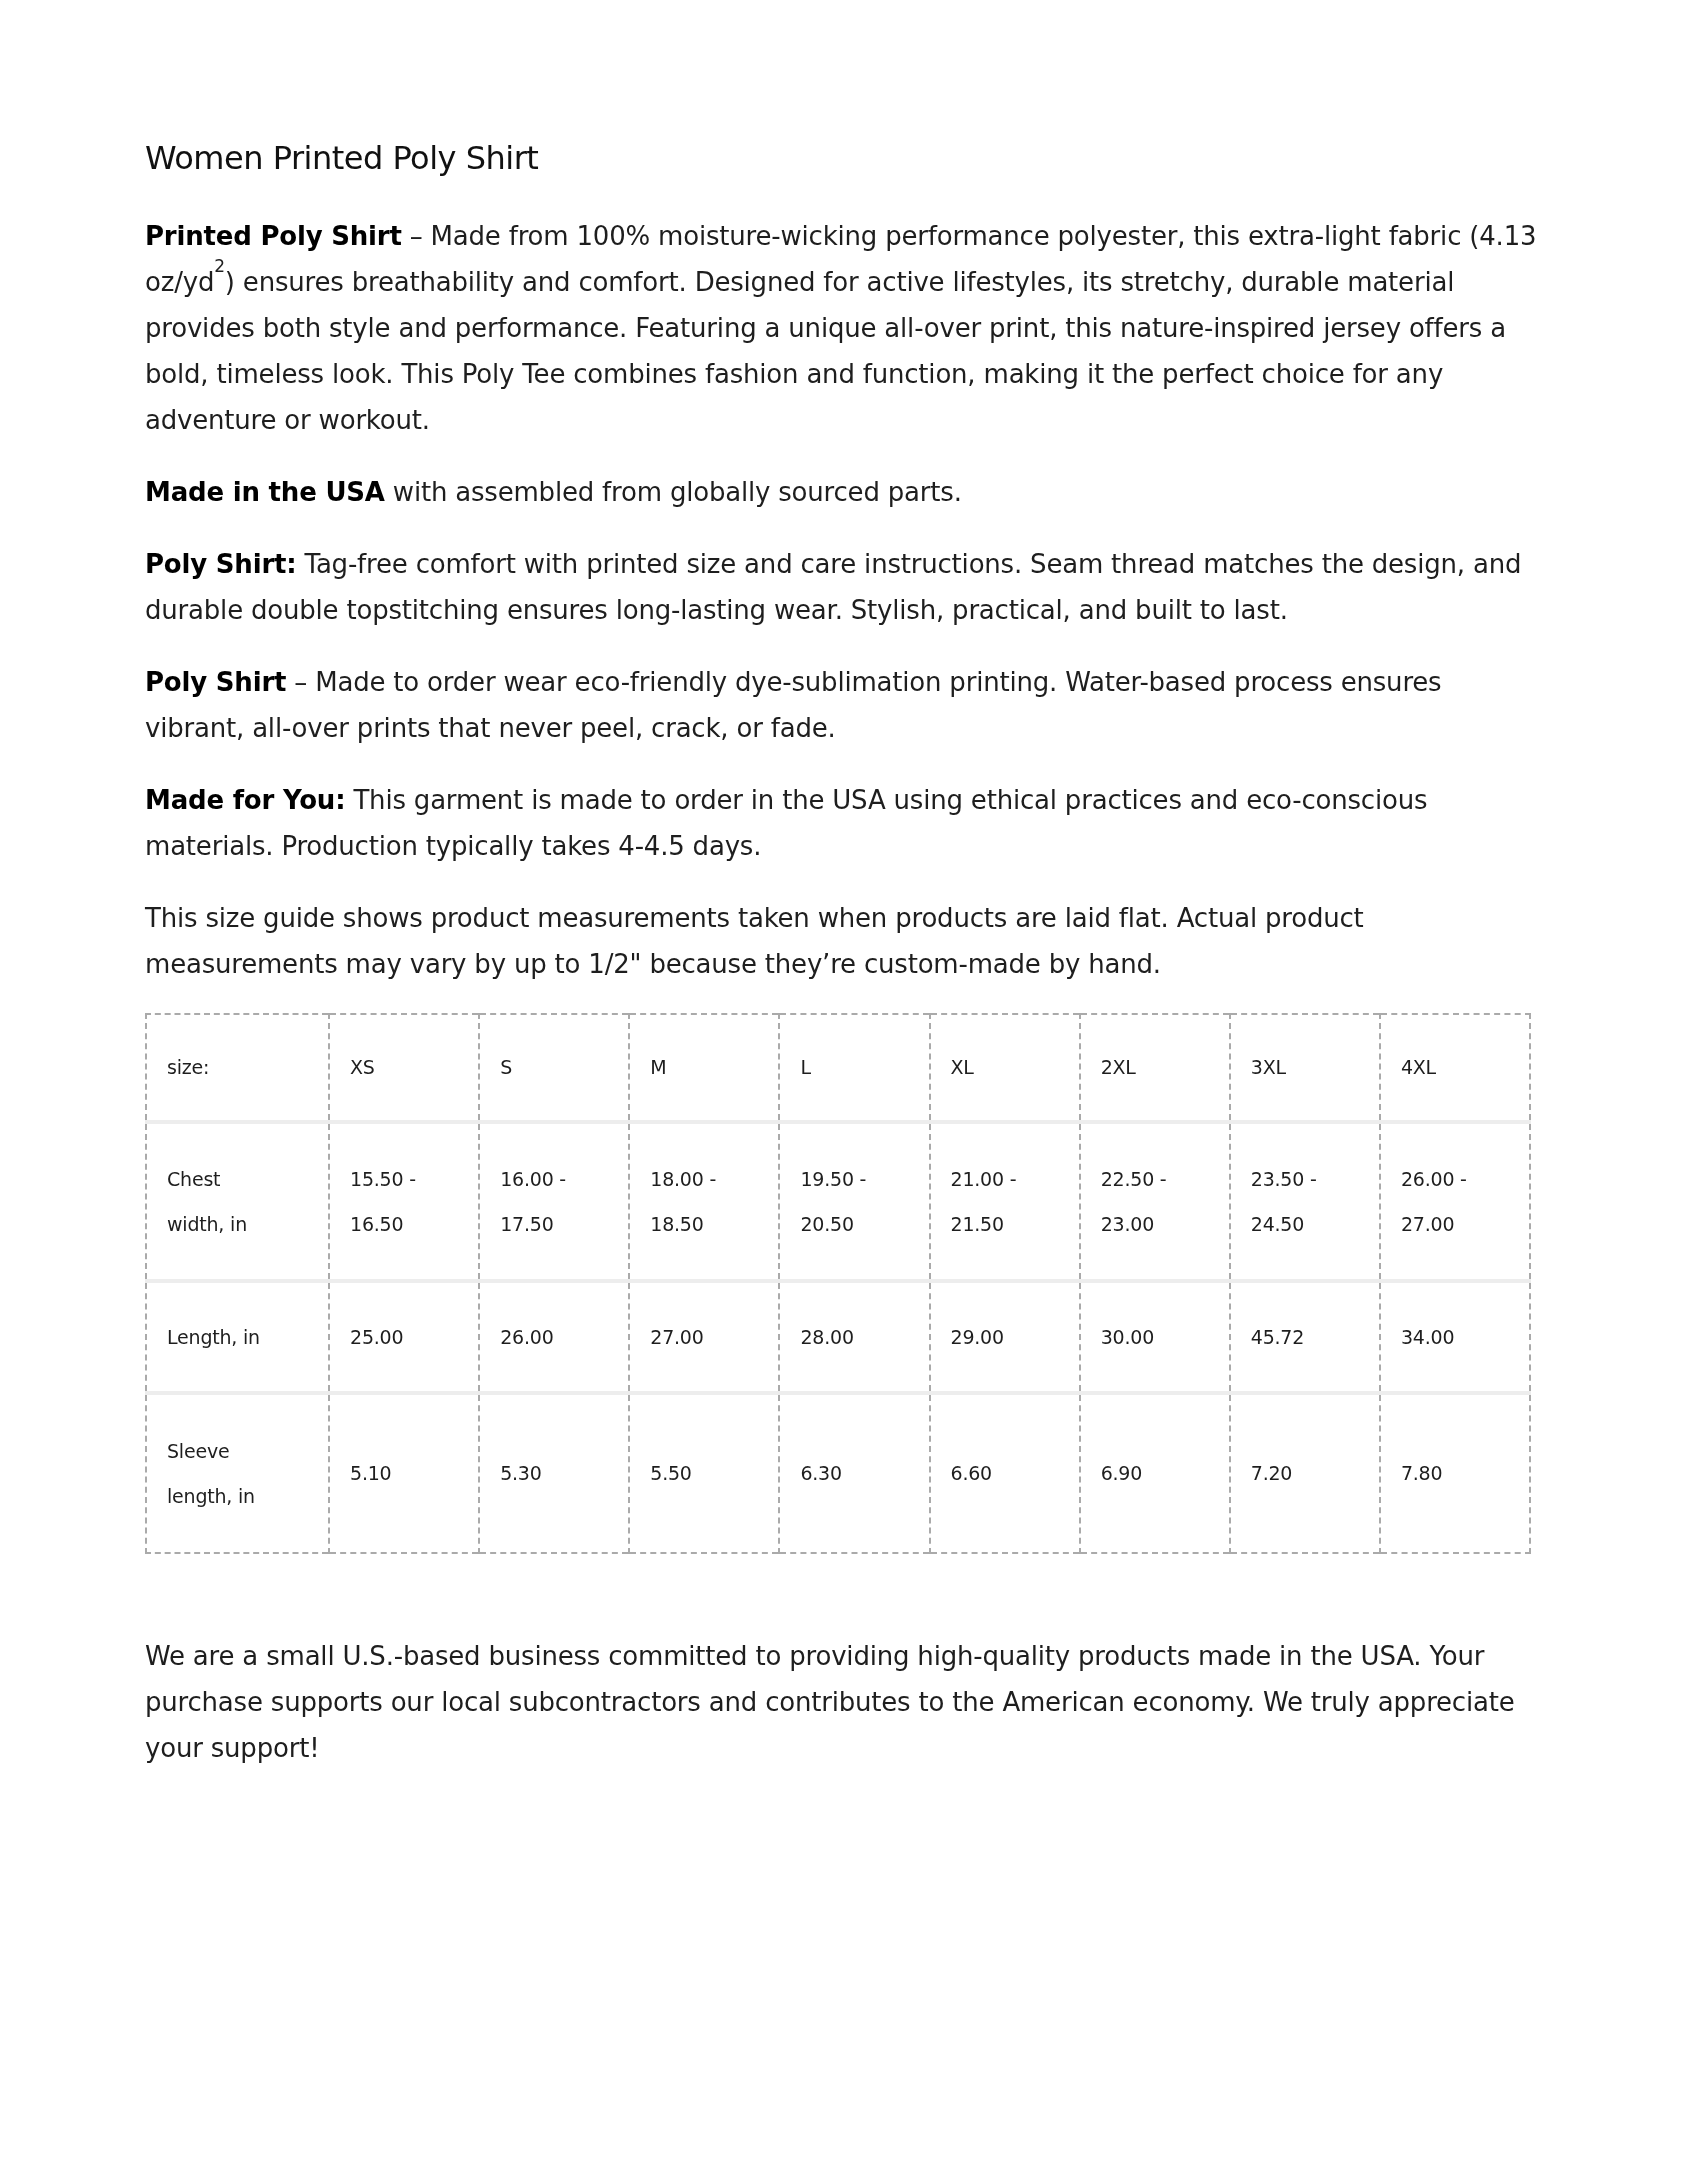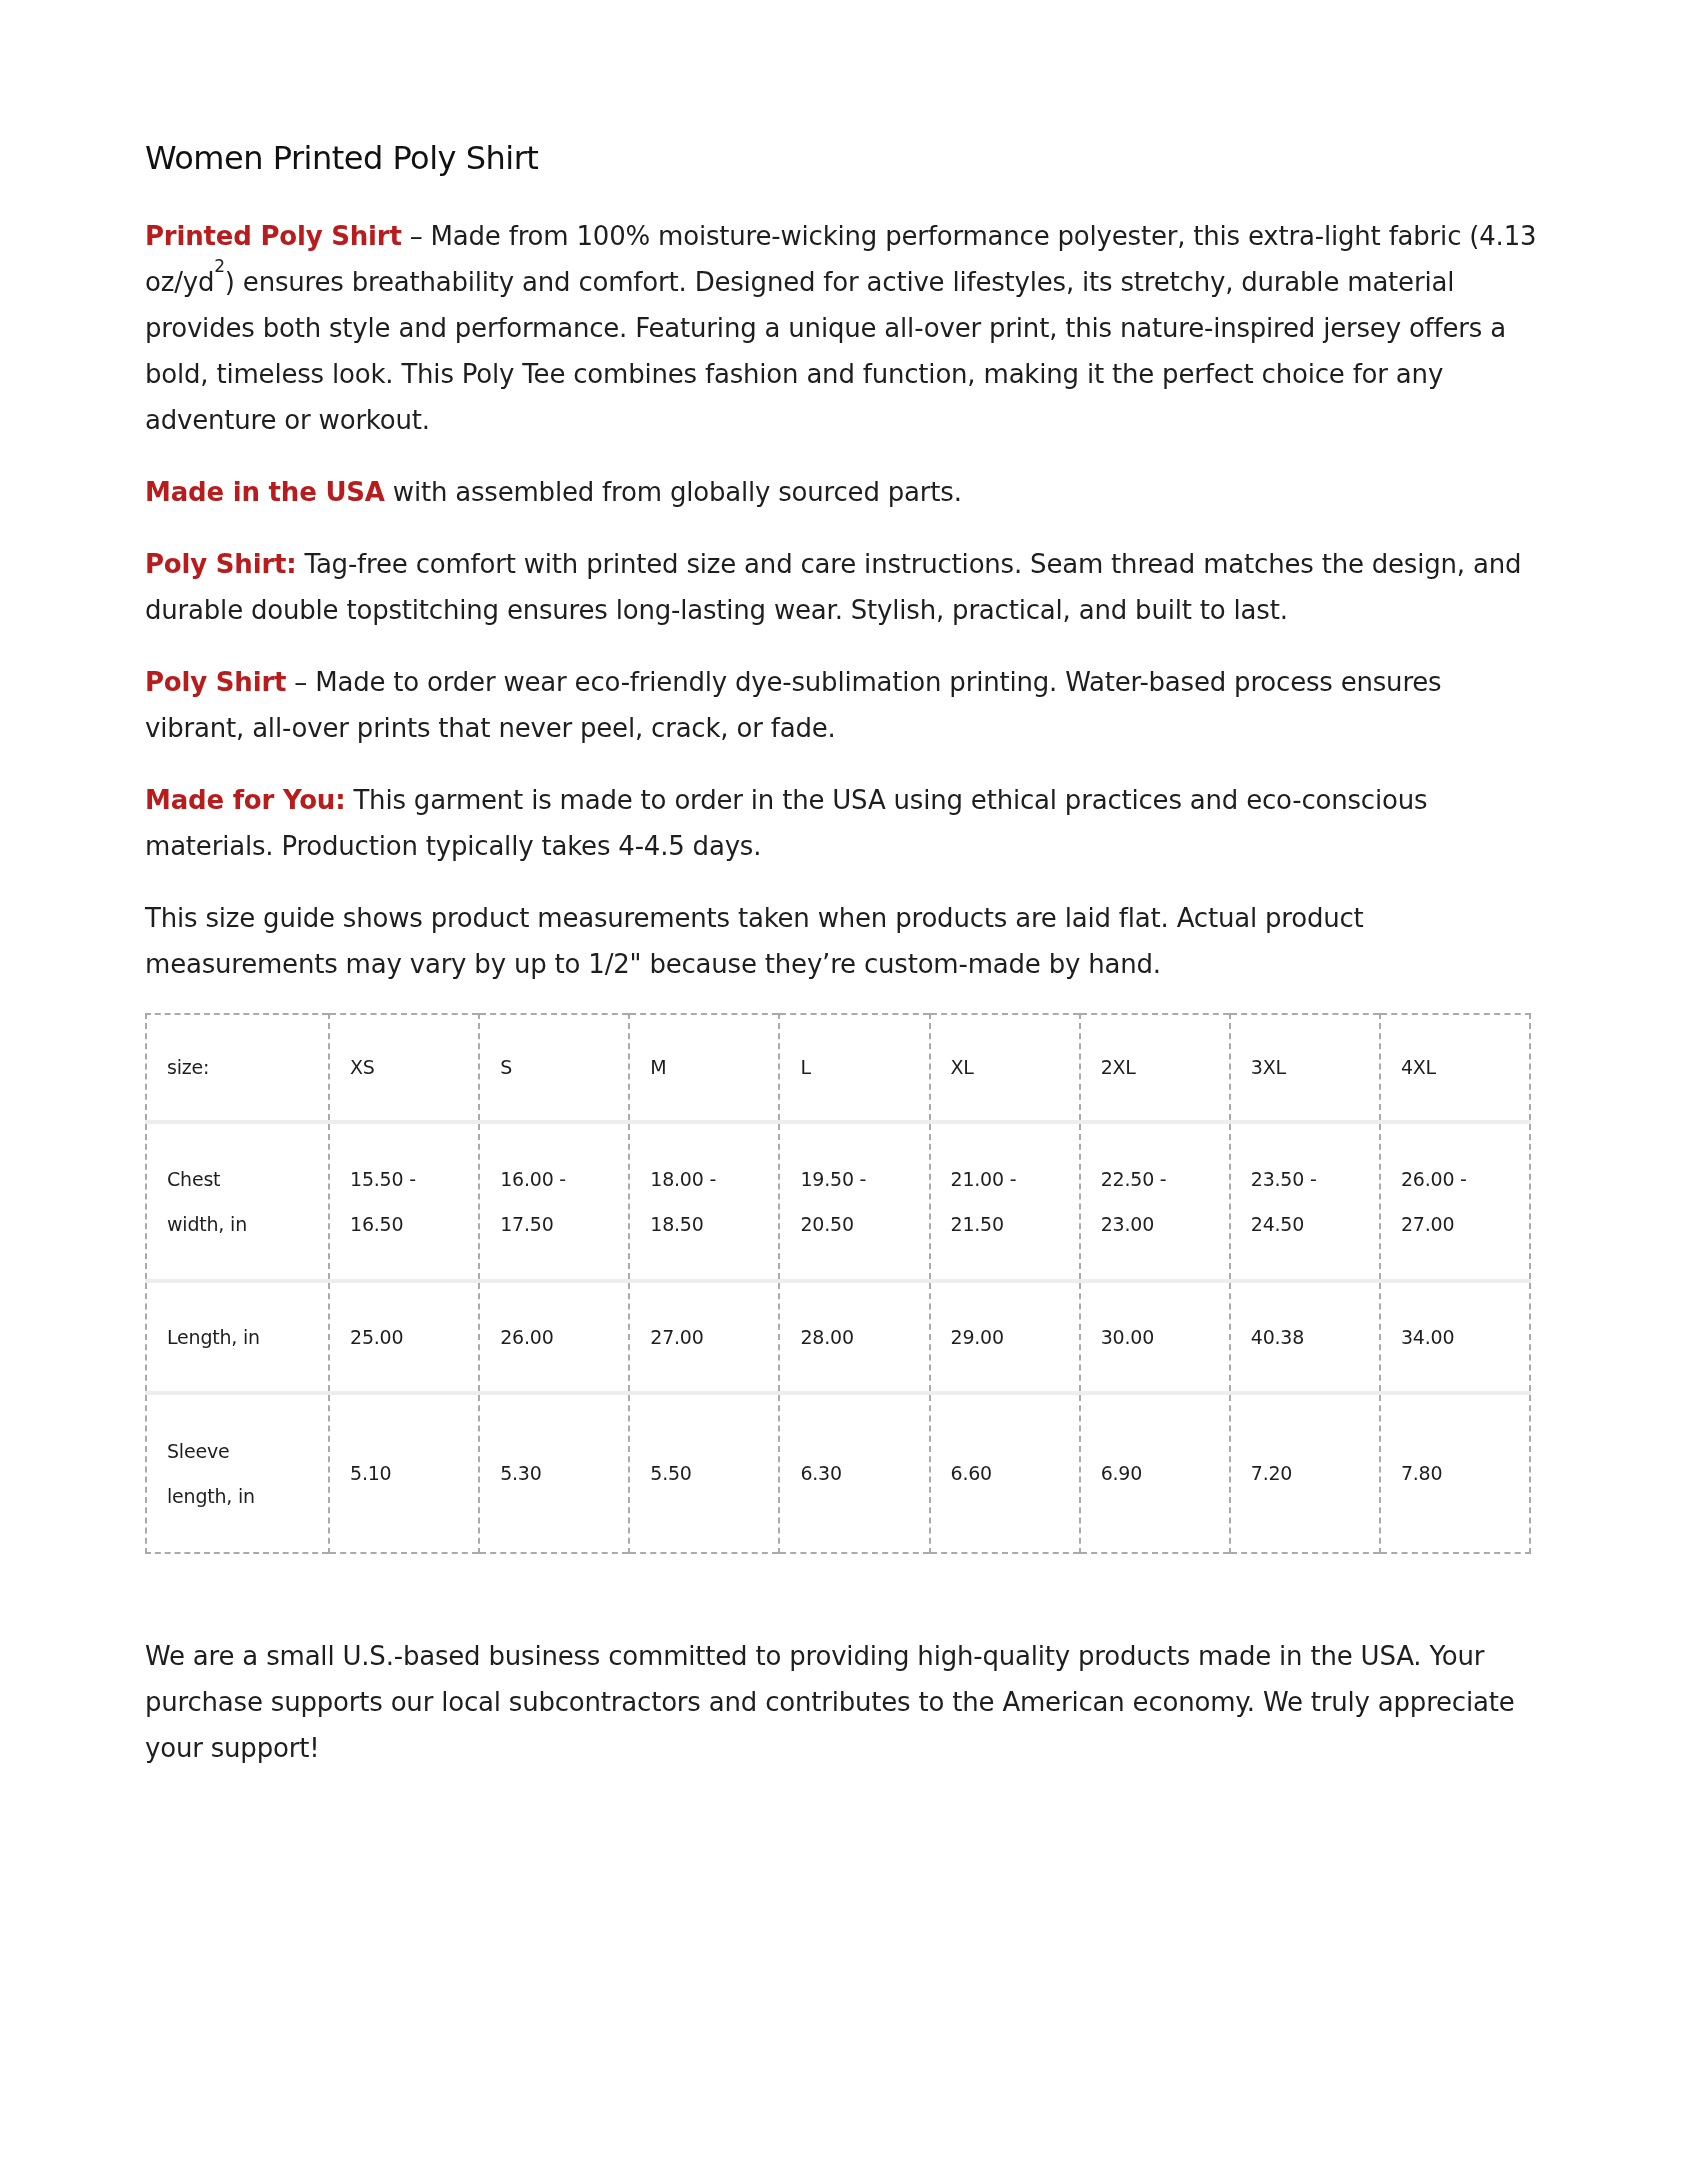--- a/index.html
+++ b/index.html
@@ -28,21 +28,21 @@
   }
   .para {
     font-size: 26px;
     line-height: 46px;
     margin: 0 0 26px 0;
     max-width: 1394px;
     letter-spacing: -0.2px;
   }
   .para b, .para strong {
     font-weight: bold;
-    color: #b91c1c;
+    color: #000000;
   }
   sup.sq {
     font-size: 17px;
     position: relative;
     top: -10px;
     line-height: 0;
   }
   table.size-table {
     margin-top: 2px;
     border-collapse: collapse;
@@ -143,21 +143,21 @@
 27.00</td>
         </tr>
         <tr>
           <td>Length, in</td>
           <td>25.00</td>
           <td>26.00</td>
           <td>27.00</td>
           <td>28.00</td>
           <td>29.00</td>
           <td>30.00</td>
-          <td>40.38</td>
+          <td>45.72</td>
           <td>34.00</td>
         </tr>
         <tr>
           <td>Sleeve
 length, in</td>
           <td>5.10</td>
           <td>5.30</td>
           <td>5.50</td>
           <td>6.30</td>
           <td>6.60</td>

